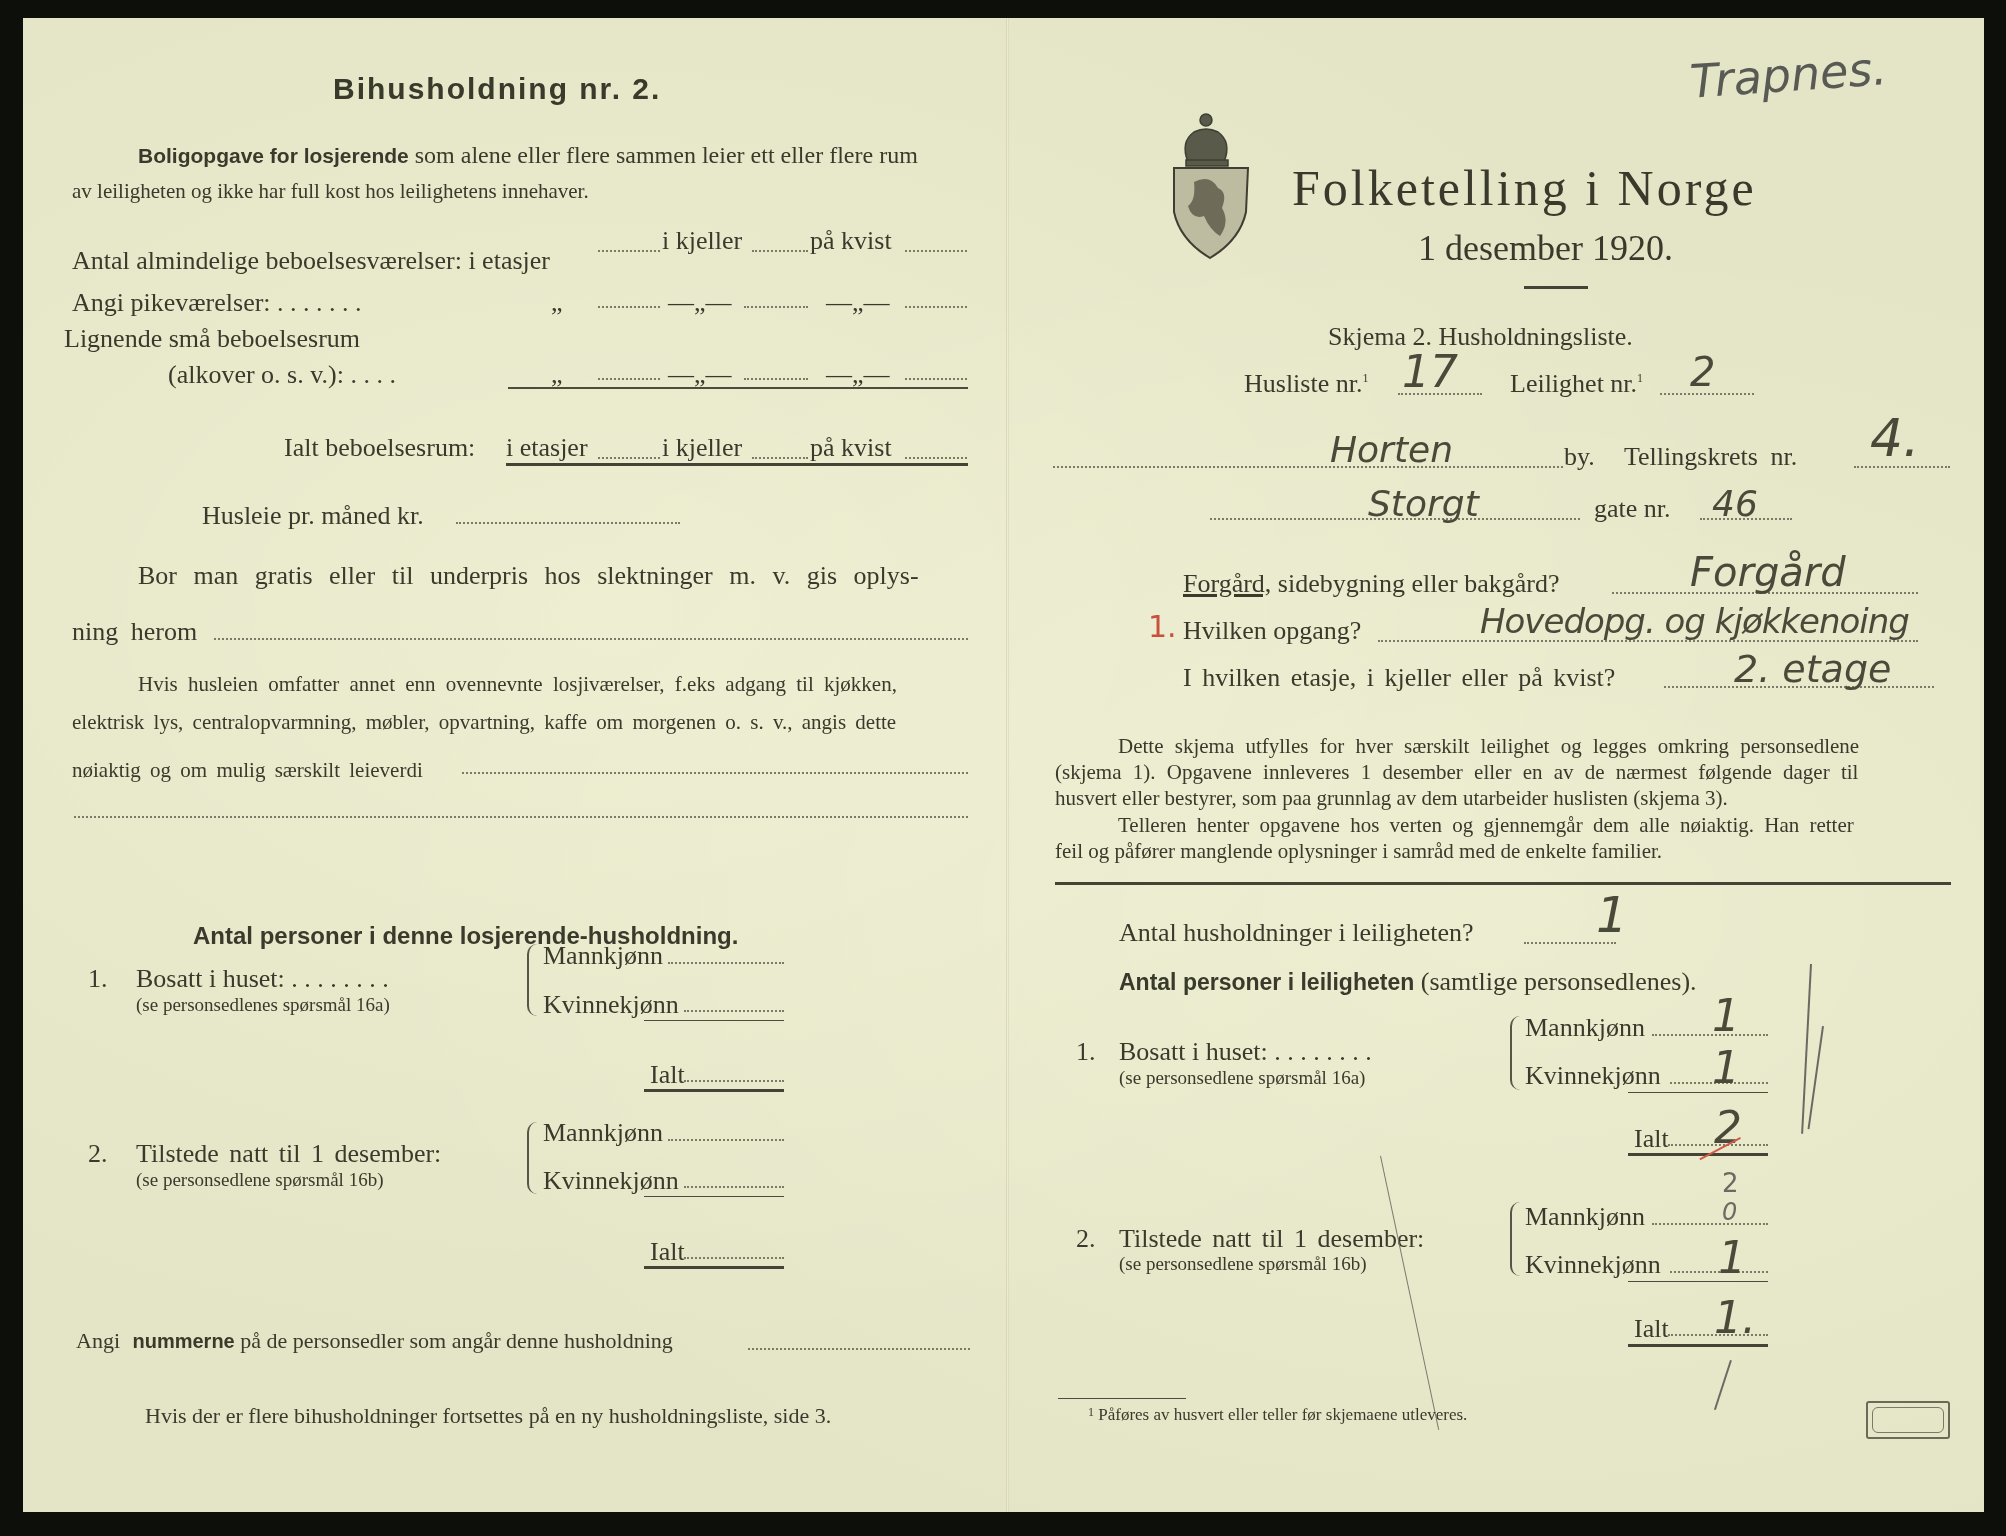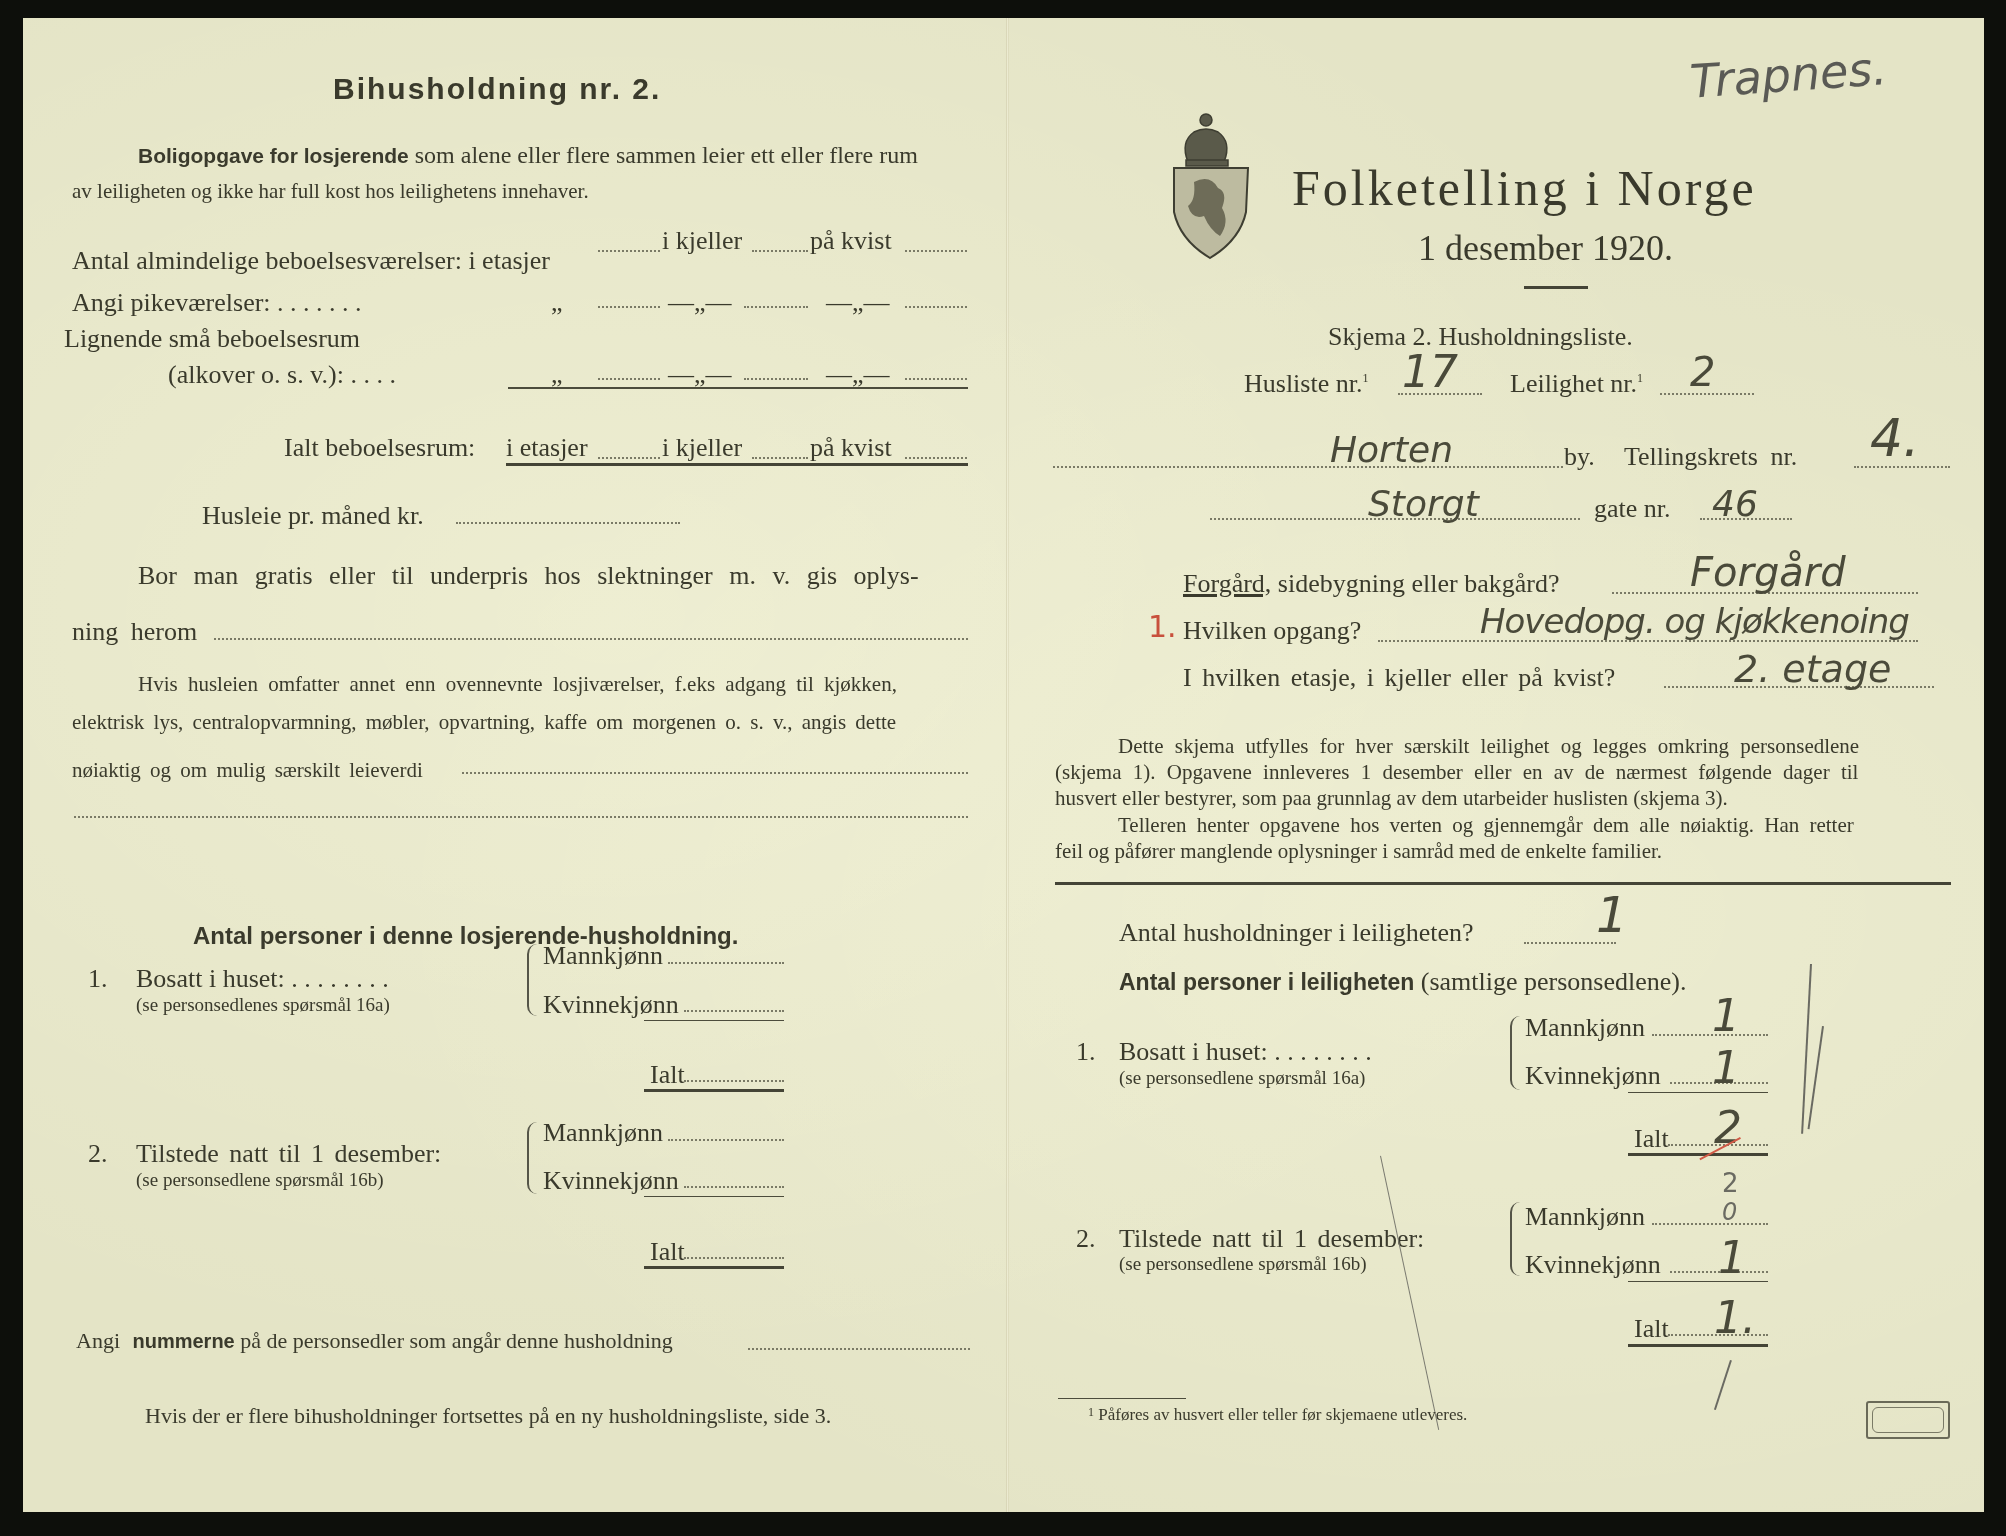--- a/index.html
+++ b/index.html
@@ -197,21 +197,21 @@
   <div class="t" style="left:1118px; top:815px; font-size:21px; word-spacing:5px;">Telleren henter opgavene hos verten og gjennemgår dem alle nøiaktig. Han retter</div>
   <div class="t" style="left:1055px; top:841px; font-size:21px;">feil og påfører manglende oplysninger i samråd med de enkelte familier.</div>
   <div class="rule thick" style="left:1055px; top:882px; width:896px;"></div>
 
   <div class="t lg" style="left:1119px; top:920px;">Antal husholdninger i leiligheten?</div>
   <div class="dots" style="left:1524px; top:942px; width:92px;"></div>
   <div class="hand" style="left:1596px; top:890px; font-size:50px;">1</div>
 
   <div class="t lg" style="left:1119px; top:969px;">
     <span class="b" style="font-family:'Liberation Sans',sans-serif; font-size:23px;">Antal personer i leiligheten</span>
-    <span>(samtlige personsedlene).</span>
+    <span>(samtlige personsedlenes).</span>
   </div>
 
   <div class="t lg" style="left:1076px; top:1039px;">1.</div>
   <div class="t lg" style="left:1119px; top:1039px;">Bosatt i huset: . . . . . . . .</div>
   <div class="t" style="left:1119px; top:1068px; font-size:19px;">(se personsedlene spørsmål 16a)</div>
   <div class="brace" style="left:1510px; top:1016px; width:8px; height:74px;"></div>
   <div class="t lg" style="left:1525px; top:1015px;">Mannkjønn</div>
   <div class="dots" style="left:1652px; top:1034px; width:116px;"></div>
   <div class="hand" style="left:1712px; top:994px; font-size:44px;">1</div>
   <div class="t lg" style="left:1525px; top:1063px;">Kvinnekjønn</div>

